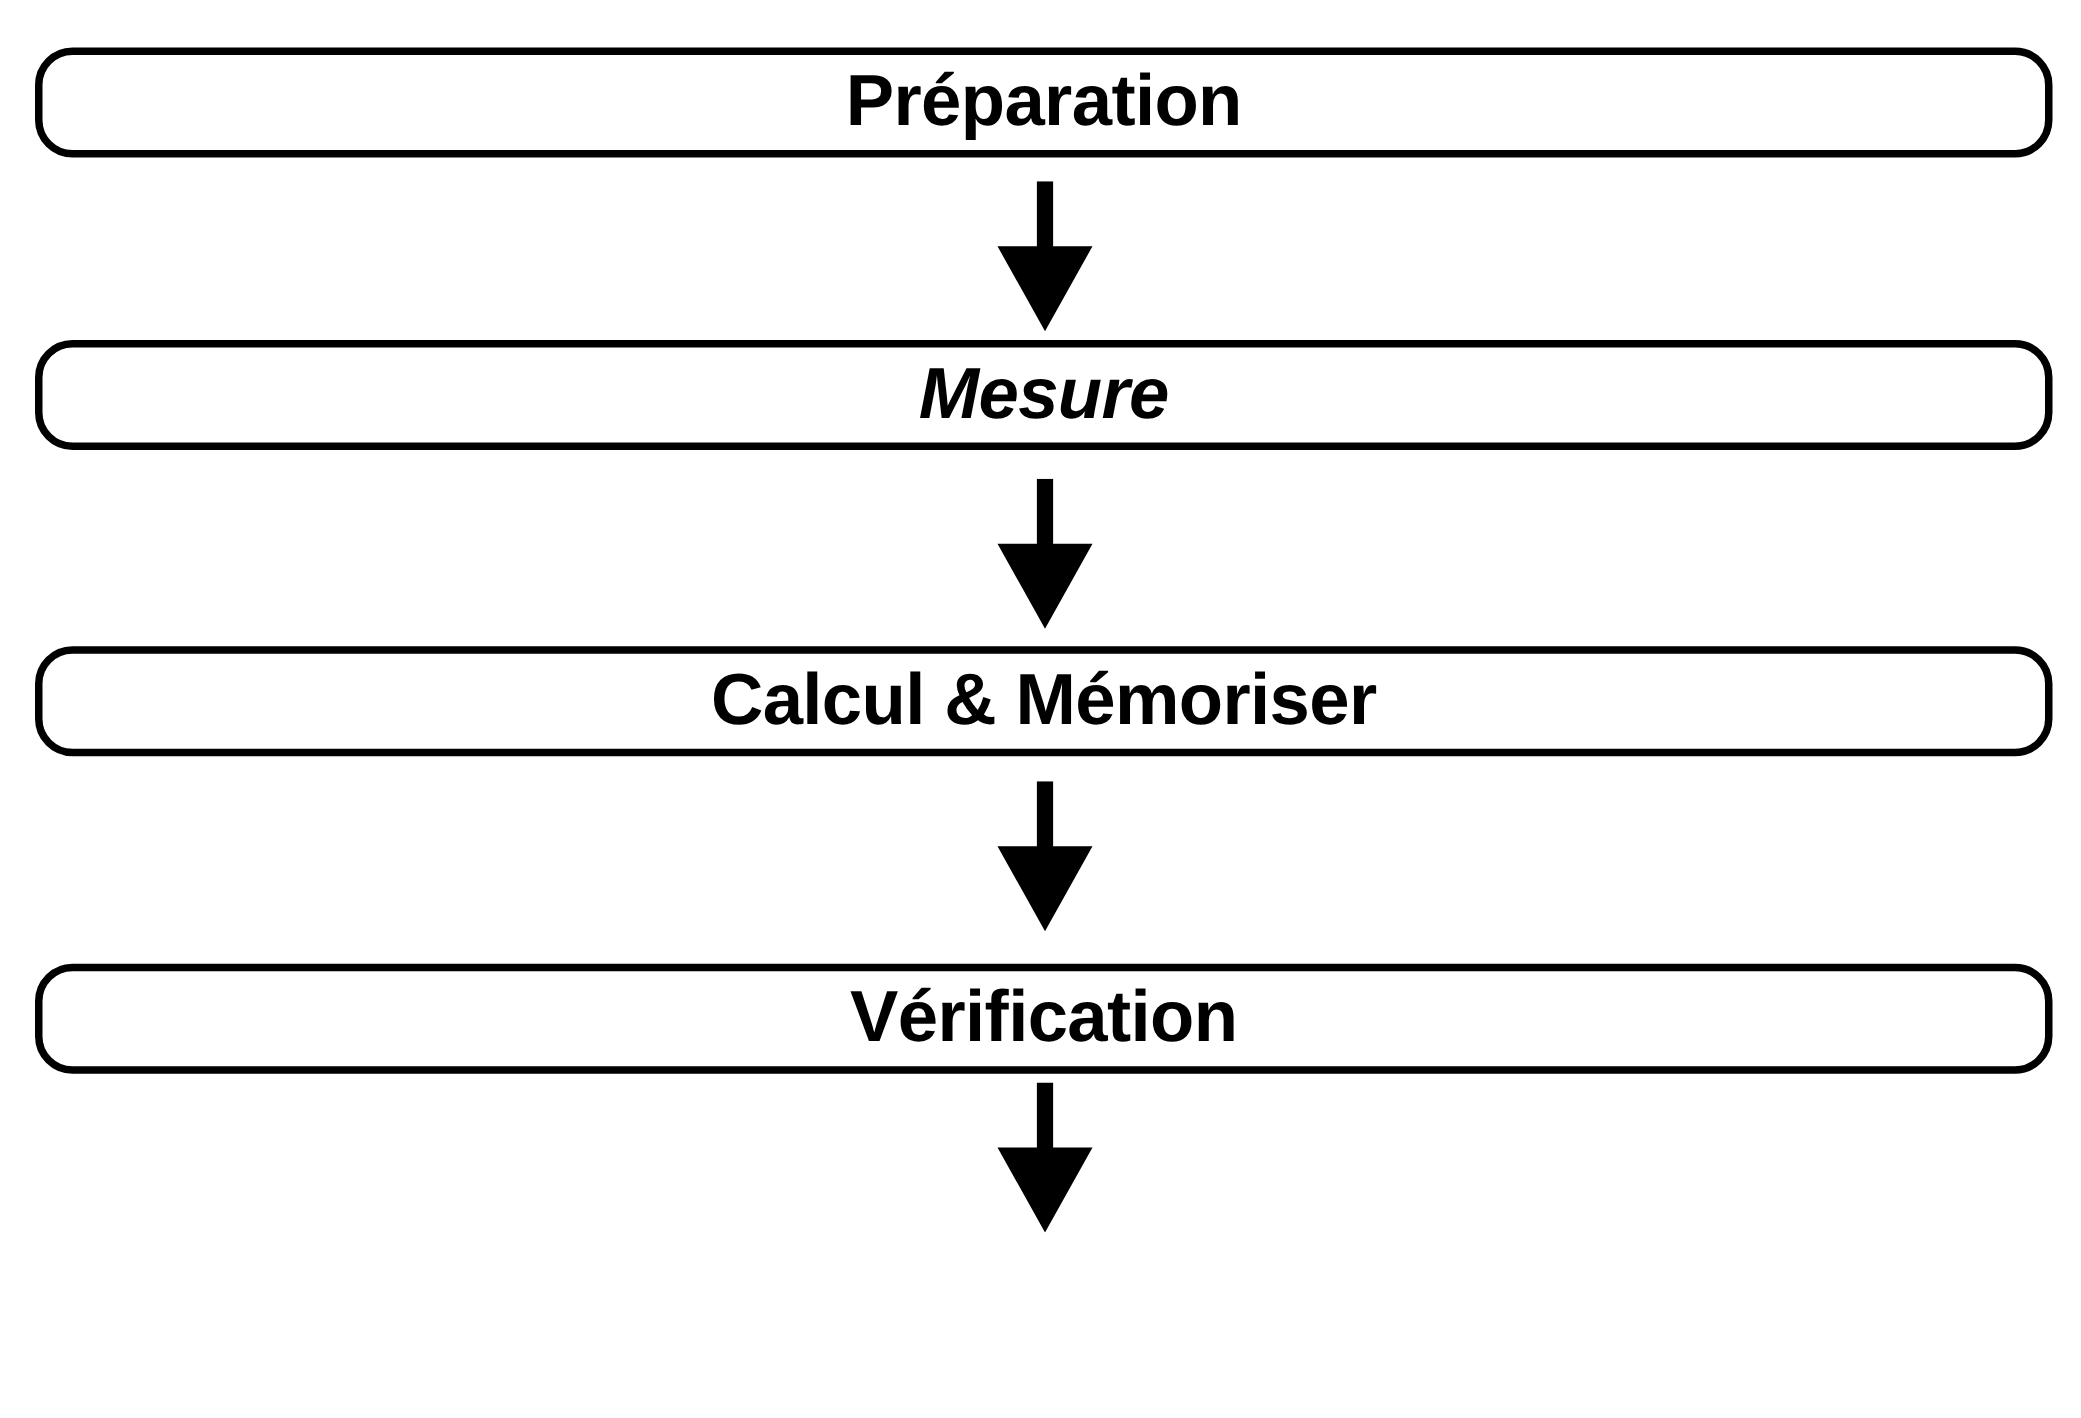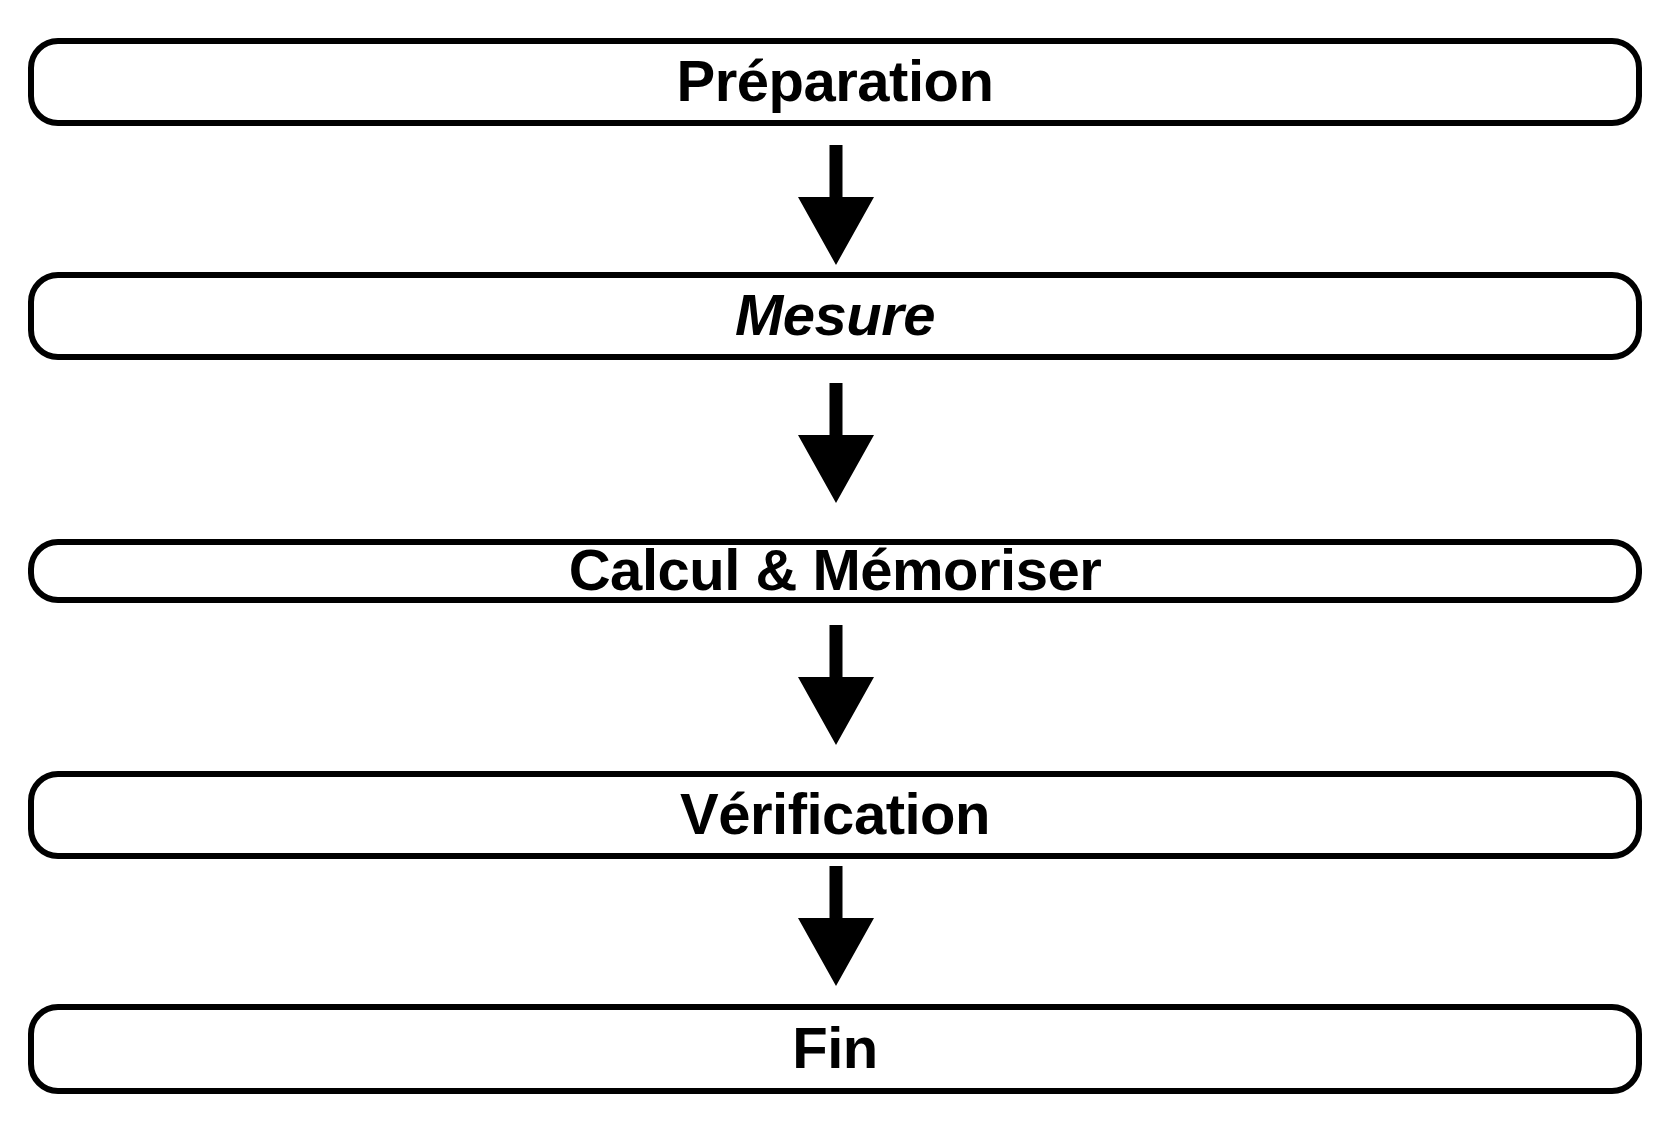--- a/index.html
+++ b/index.html
@@ -72,37 +72,34 @@
   <div class="node" style="top:272px; height:88px;font-style:italic;">
     <span class="node-label">Mesure</span>
   </div>
 
   <div class="connector" style="left:836px; top:383px; height:120px;">
     <svg viewBox="0 0 80 120" preserveAspectRatio="none" aria-hidden="true">
       <polygon points="33.5,0 46.5,0 46.5,52 78,52 40,120 2,52 33.5,52" fill="#000000"></polygon>
     </svg>
   </div>
 
-  <div class="node" style="top:539px; height:64px;">
+  <div class="node" style="top:517px; height:88px;">
     <span class="node-label">Calcul &amp; Mémoriser</span>
   </div>
 
   <div class="connector" style="left:836px; top:625px; height:120px;">
     <svg viewBox="0 0 80 120" preserveAspectRatio="none" aria-hidden="true">
       <polygon points="33.5,0 46.5,0 46.5,52 78,52 40,120 2,52 33.5,52" fill="#000000"></polygon>
     </svg>
   </div>
 
   <div class="node" style="top:755px; height:88px;margin-top:16px;">
     <span class="node-label">Vérification</span>
   </div>
 
   <div class="connector" style="left:836px; top:866px; height:120px;">
     <svg viewBox="0 0 80 120" preserveAspectRatio="none" aria-hidden="true">
       <polygon points="33.5,0 46.5,0 46.5,52 78,52 40,120 2,52 33.5,52" fill="#000000"></polygon>
     </svg>
   </div>
 
-  <div class="node" style="top:1004px; height:90px;">
-    <span class="node-label">Fin</span>
-  </div>
 
 </div>
 
 </body></html>

